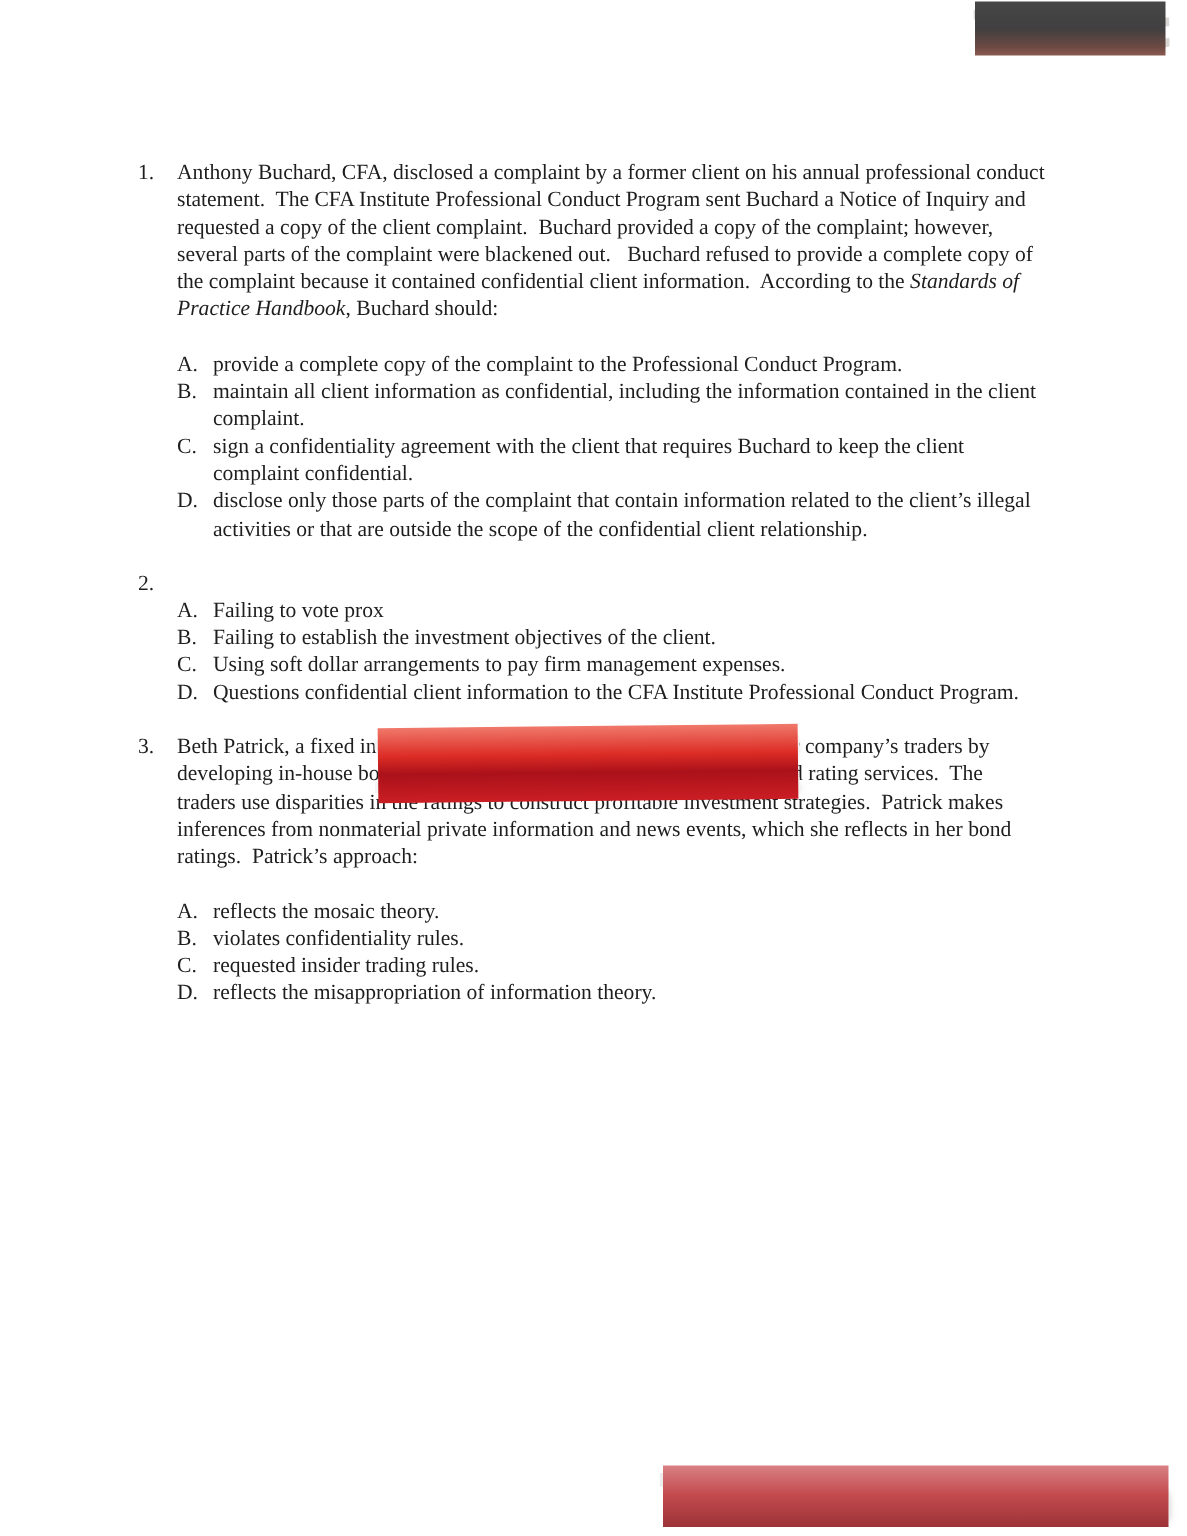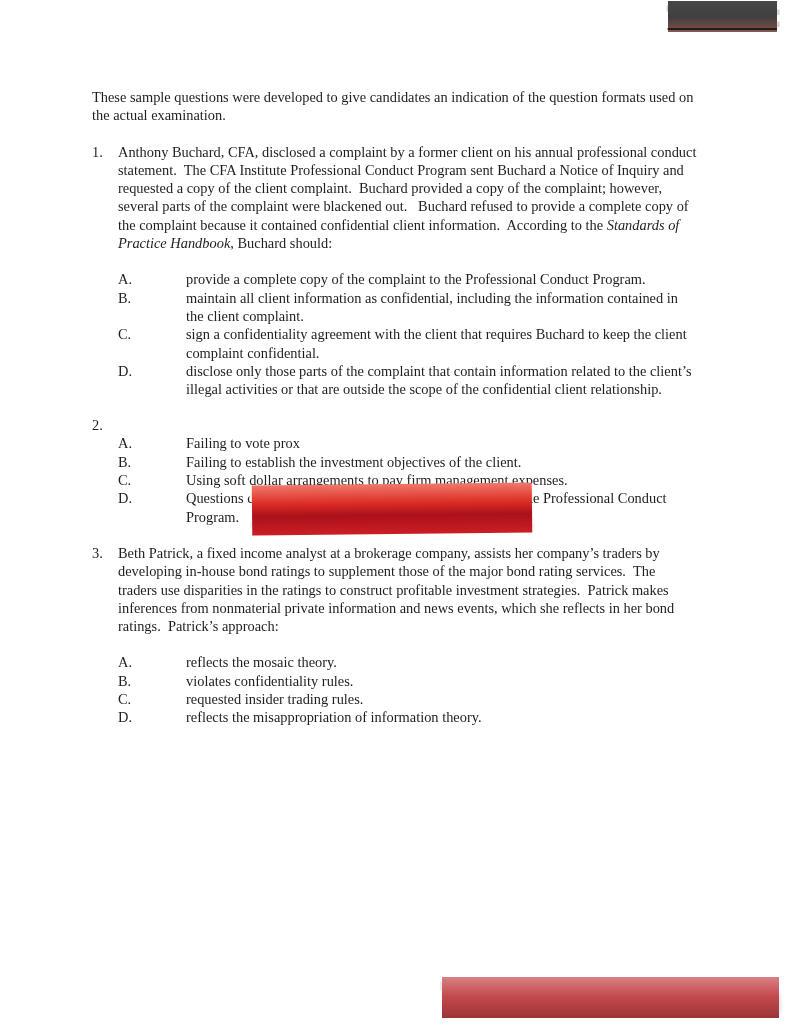--- a/index.html
+++ b/index.html
@@ -24,32 +24,32 @@
   }
   .intro{margin:0 0 18px 0;white-space:pre-wrap;}
   .question{display:flex;margin-top:18px;}
   .q-num{width:26px;flex:0 0 26px;}
   .q-body{flex:1;}
   .q-stem{margin:0;white-space:pre-wrap;}
   .q-stem em{font-style:italic;}
   .options{margin-top:18px;}
   .option{display:flex;}
   .opt-letter{width:24px;flex:0 0 24px;}
-  .opt-text{flex:1;margin-left:44px;}
+  .opt-text{flex:1;}
 
   
   .wm{position:absolute;font-weight:bold;white-space:nowrap;}
   .wm .wm-stroke{position:absolute;left:0;top:0;color:#ffffff;}
   .wm .wm-fill{position:relative;color:transparent;-webkit-background-clip:text;background-clip:text;}
 
   
   .tc4s{
     top:1px;right:14px;
     font-family:"Liberation Sans",sans-serif;
-    font-size:28px;letter-spacing:-1.5px;text-decoration:underline;
+    font-size:32px;letter-spacing:-1.5px;
   }
   .tc4s .wm-stroke{-webkit-text-stroke:3px rgba(214,209,207,0.9);}
   .tc4s .wm-fill{background:linear-gradient(180deg,#474747 0%,#413f3f 52%,#6e4a44 85%,#8a5a50 100%);}
 
   
   .dlsub{
     left:252px;top:483px;
     font-family:"Liberation Serif",serif;
     font-size:45px;letter-spacing:1px;
     transform:rotate(-0.6deg);
@@ -76,21 +76,20 @@
 </head>
 <body>
 
 <div class="page">
 
   <div class="wm tc4s"><span class="wm-stroke">TC4S.net</span><span class="wm-fill">TC4S.net</span></div>
 
   <div class="content">
 
 
-    <p class="intro">These sample questions were developed to give candidates an indication of the question formats used on the actual examination.</p>
 
     <div class="question">
       <div class="q-num">1.</div>
       <div class="q-body">
         <p class="q-stem"><span>Anthony Buchard, CFA, disclosed a complaint by a former client on his annual professional conduct statement.  The CFA Institute Professional Conduct Program sent Buchard a Notice of Inquiry and requested a copy of the client complaint.  Buchard provided a copy of the complaint; however, several parts of the complaint were blackened out.   Buchard refused to provide a complete copy of the complaint because it contained confidential client information.  According to the </span><em>Standards of Practice Handbook</em><span>, Buchard should:</span></p>
         <div class="options">
           <div class="option">
               <div class="opt-letter">A.</div>
               <div class="opt-text">provide a complete copy of the complaint to the Professional Conduct Program.</div>
             </div>

